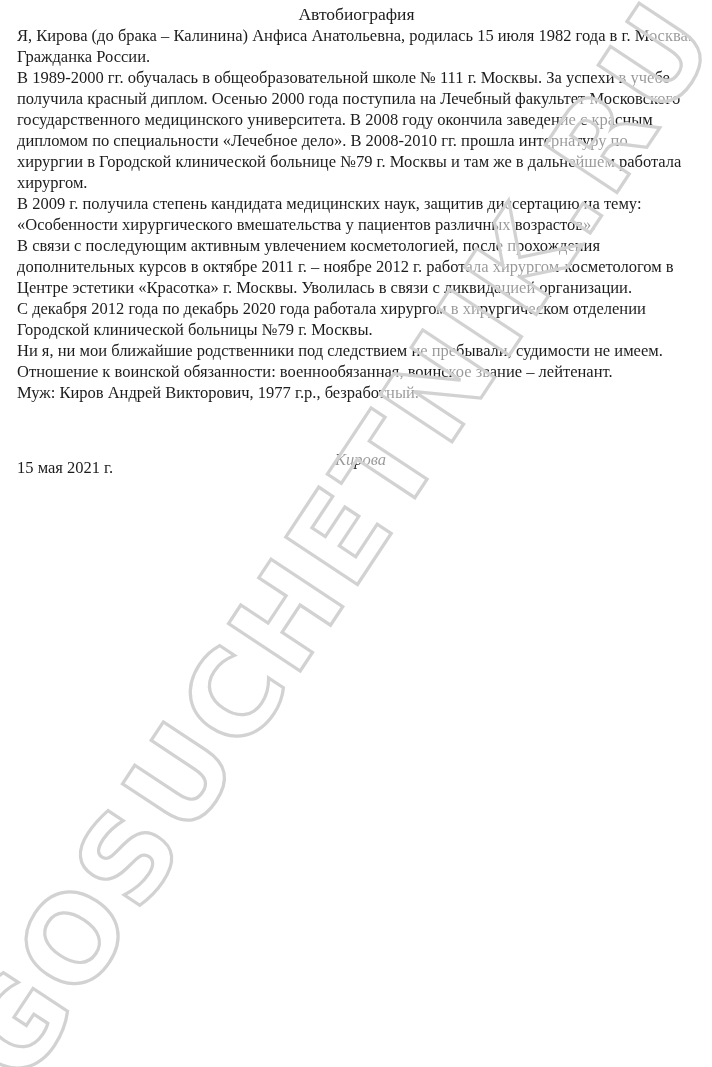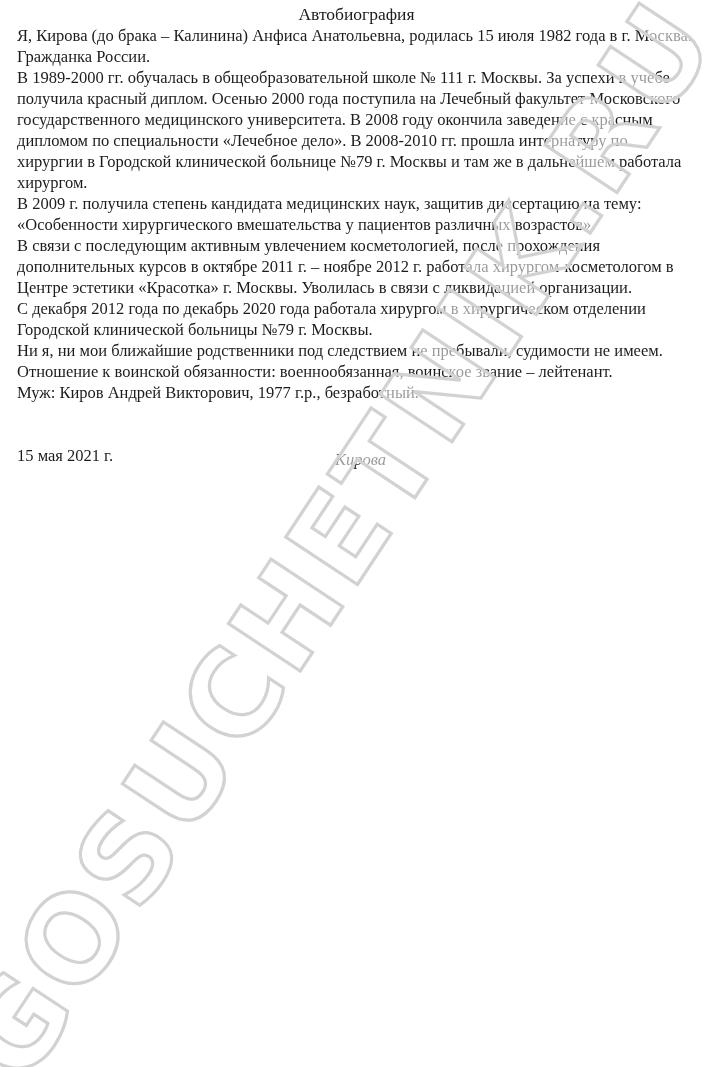--- a/index.html
+++ b/index.html
@@ -35,21 +35,21 @@
   .m13 { margin-top: 13px; }
   .m32 { margin-top: 32px; }
   .m30 { margin-top: 30px; }
   .footer-row {
     position: relative;
     margin-top: 42px;
     font-size: 16.5px;
     line-height: 21px;
     height: 21px;
   }
-  .footer-date { position: absolute; left: 0; top: 0; font-family: Liberation Serif, serif; }
+  .footer-date { position: absolute; left: 0; top: 12px; font-family: Liberation Serif, serif; }
   .footer-signature {
     position: absolute; left: 318px; top: 4px;
     font-style: italic;
   }
   .watermark-svg {
     position: absolute;
     left: 0; top: 0;
     width: 712px; height: 1067px;
     pointer-events: none;
   }

